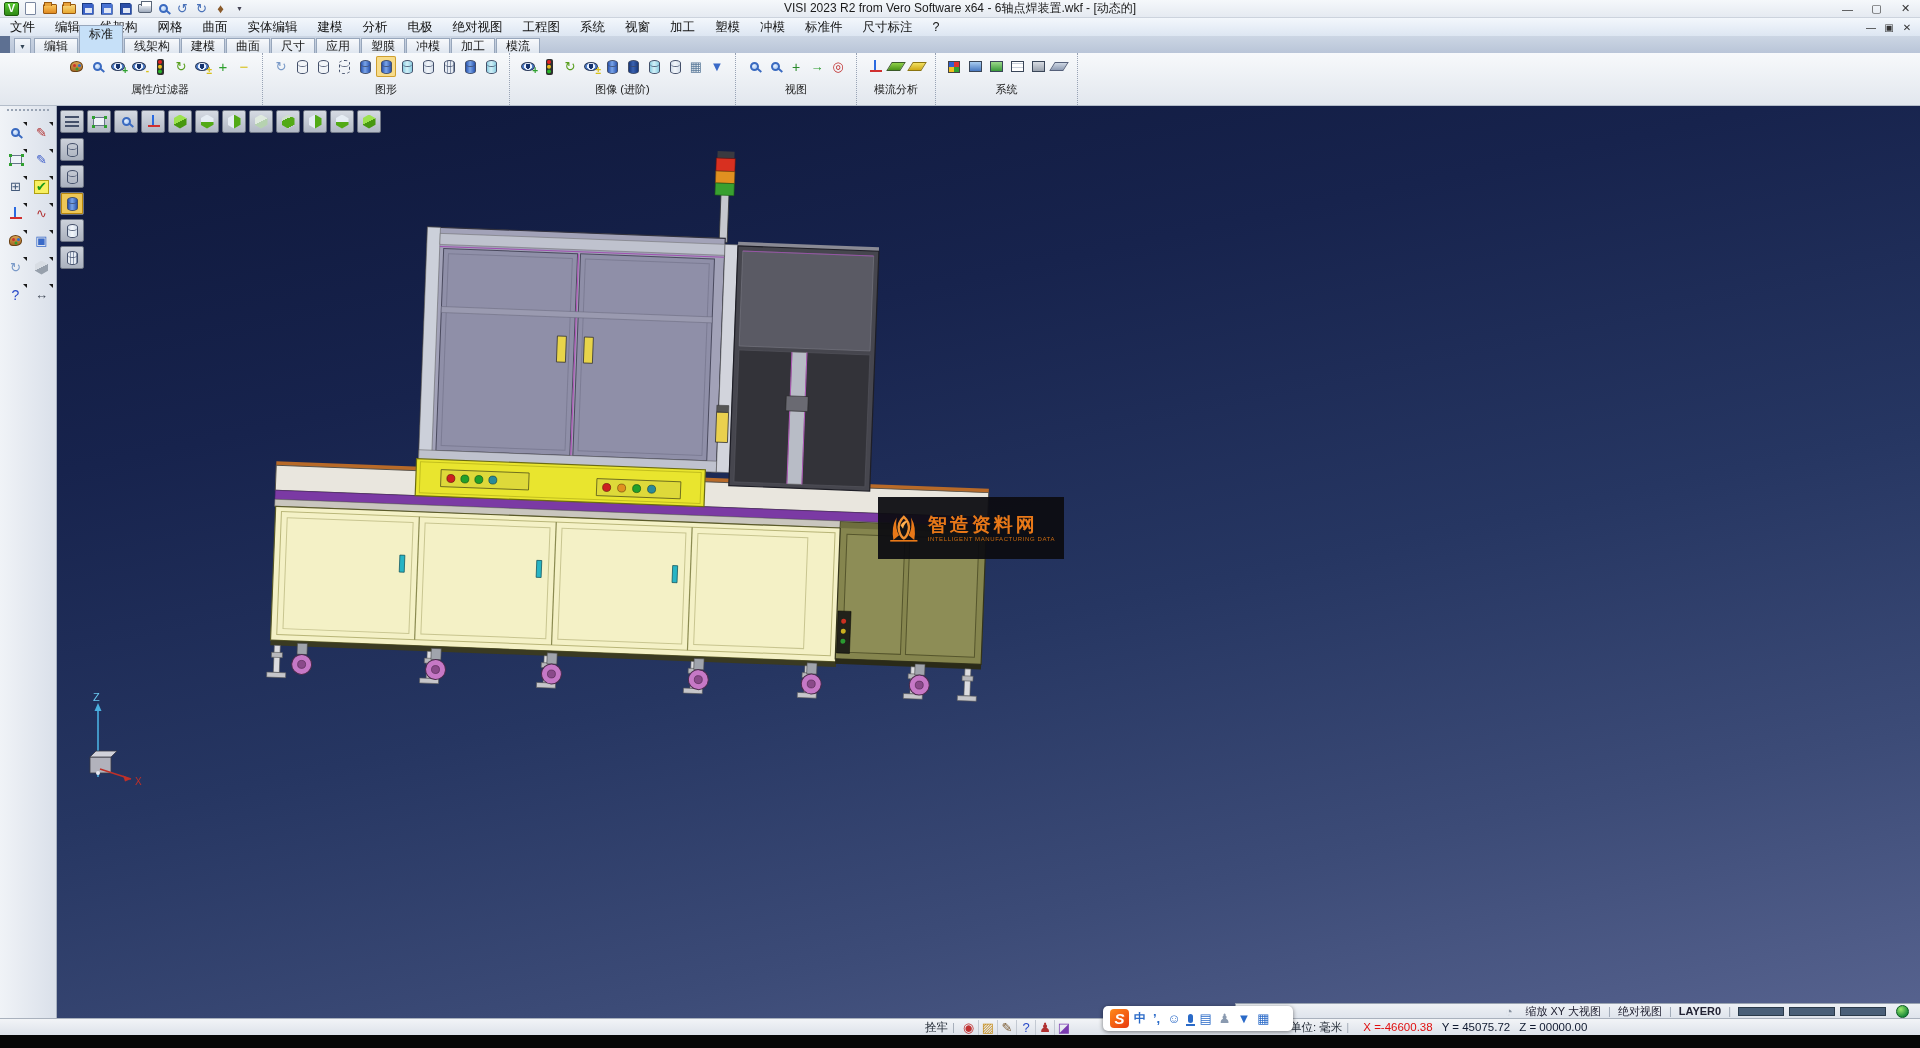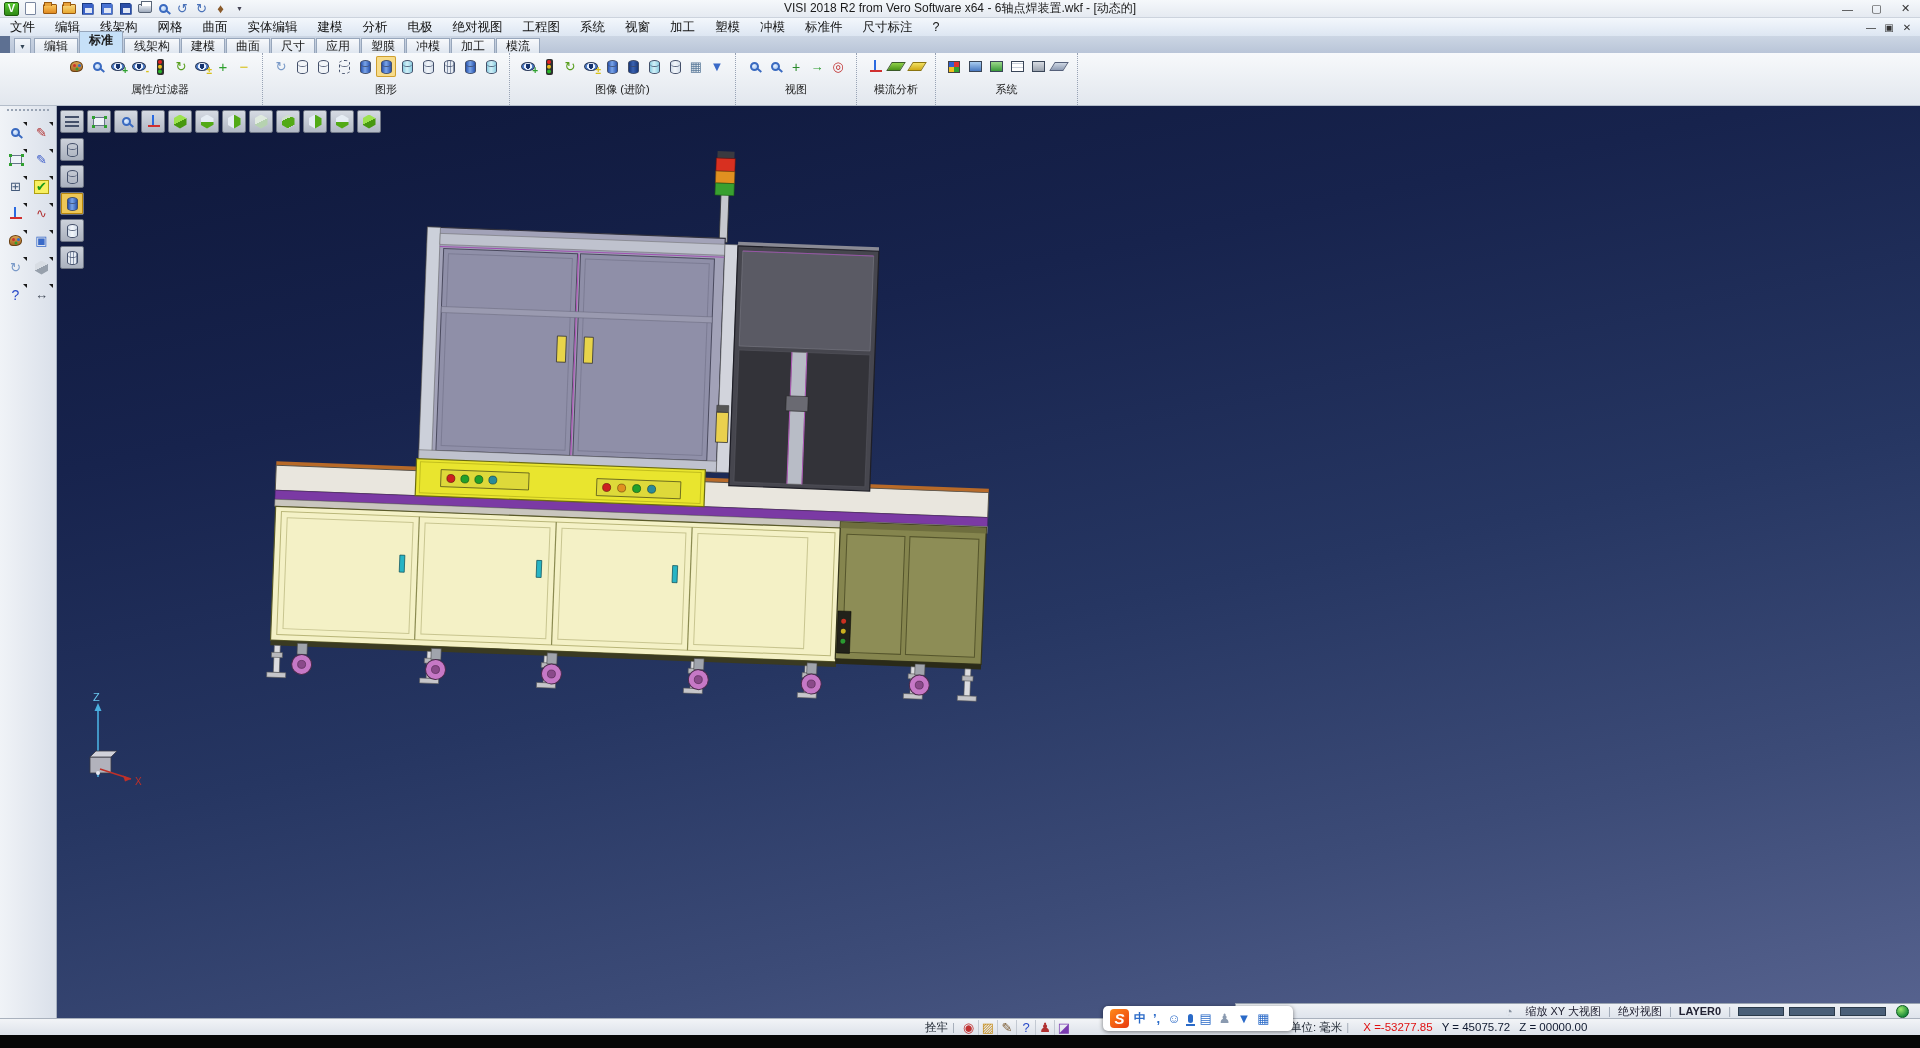--- a/index.html
+++ b/index.html
@@ -20,21 +20,21 @@
 .menu-item{padding:0 10px;display:flex;align-items:center;color:#111}
 .mdi{margin-left:auto;display:flex;padding-right:4px}
 .mdi .wbtn{width:18px;height:15px;font-size:10px}
 
 
 .tabrow{position:absolute;top:36px;left:0;right:0;height:17px;background:linear-gradient(#ccd6e4,#b9c5d8);display:flex;align-items:flex-end;z-index:7}
 .panel-grip{width:10px;height:17px;background:#5d7092;margin-right:4px}
 .tab-dd{width:17px;height:15px;display:flex;align-items:center;justify-content:center;font-size:7px;color:#345;background:linear-gradient(#f3f6fa,#dee5ef);border:1px solid #97a6bb;border-bottom:none;margin-right:3px}
 .tabs{display:flex;align-items:flex-end}
 .tab{padding:0 9px;height:15px;line-height:15px;font-size:12px;background:linear-gradient(#f7f9fc,#e0e7f0);border:1px solid #97a6bb;border-bottom:none;margin-right:1px;color:#1a1a1a;white-space:nowrap}
-.tab[data-active="true"]{background:#c6e0f8;font-weight:bold;height:22px;line-height:16px}
+.tab[data-active="true"]{background:#c6e0f8;font-weight:normal;height:28px;line-height:16px}
 
 
 .toolbar{position:absolute;top:53px;left:0;right:0;height:53px;background:linear-gradient(#f7f9fb,#e2e7ee);border-bottom:1px solid #b4bdca;display:flex;padding-left:58px;z-index:6}
 .tgroup{display:flex;flex-direction:column;align-items:center;padding:3px 8px 0;border-right:1px dotted #98a3b5}
 .tgroup-icons{display:flex;gap:1px}
 .tbtn{width:20px;height:21px;display:flex;align-items:center;justify-content:center;border-radius:2px;position:relative}
 .tbtn[data-active="true"]{background:#f7dc8a;box-shadow:inset 0 0 0 1px #cf9f2f}
 .tgroup-label{margin-top:5px;font-size:11px;color:#1a1a1a;white-space:nowrap}
 
 
@@ -186,21 +186,21 @@
         <span class="tbtn">
           <i class="ic" style="color: rgb(74, 114, 184);">↻</i>
         </span>
         <span class="tbtn">
           <i class="ic" style="color: rgb(138, 90, 42);">♦</i>
         </span>
         <span class="tbtn">
           <i class="ic" style="color: rgb(68, 68, 85); font-size: 7px;">▼</i>
         </span>
     </div>
-    <div class="title-text">VISI 2018 R2 from Vero Software x64 - 6轴点焊装置.wkf - [动态的]</div>
+    <div class="title-text">VISI 2023 R2 from Vero Software x64 - 6轴点焊装置.wkf - [动态的]</div>
     <div class="win-controls">
       <span class="wbtn">—</span>
         <span class="wbtn">▢</span>
         <span class="wbtn">✕</span>
     </div>
   </div>
 
   <div class="menubar">
     <div class="menu-items">
       <span class="menu-item">文件</span>
@@ -681,20 +681,33 @@
           <i class="ic i-cyl c-blue"></i>
         </span>
         <span class="vbtn" data-active="false">
           <i class="ic i-cyl c-pale"></i>
         </span>
         <span class="vbtn" data-active="false">
           <i class="ic i-cyl c-hatch"></i>
         </span>
     </div>
 
+    <div class="watermark">
+      <svg width="42" height="42" viewBox="0 0 42 42">
+        <path d="M8 36 Q5 20 12 8 Q10 22 15 30 Z" fill="#e87818"></path>
+        <path d="M34 36 Q37 20 30 8 Q32 22 27 30 Z" fill="#e87818"></path>
+        <path d="M21 7 Q13 14 15 24 Q17 32 21 34 Q25 32 27 24 Q29 14 21 7 Z" fill="none" stroke="#f09030" stroke-width="3"></path>
+        <path d="M17 18 Q21 10 27 13 Q22 14 20 22 Z" fill="#ffb050"></path>
+        <path d="M4 37 L38 37" stroke="#e87818" stroke-width="2"></path>
+      </svg>
+      <div class="wm-texts">
+        <div class="wm-title">智造资料网</div>
+        <div class="wm-sub">INTELLIGENT MANUFACTURING DATA</div>
+      </div>
+    </div>
 
     <svg class="axis-triad" viewBox="0 0 70 100">
       <text x="6" y="12" fill="#6ac8f0" font-size="11">Z</text>
       <polygon points="11,14 7.5,22 14.5,22" fill="#4ab0e0"></polygon>
       <line x1="11" y1="20" x2="11" y2="88" stroke="#4ab0e0" stroke-width="1.6"></line>
       <g>
         <rect x="3" y="68" width="21" height="16" fill="#b2b2bc" stroke="#3a3a44" stroke-width="0.8"></rect>
         <polygon points="3,68 9,62 30,62 24,68" fill="#d2d2da" stroke="#3a3a44" stroke-width="0.8"></polygon>
       </g>
       <line x1="13" y1="80" x2="44" y2="90" stroke="#c03028" stroke-width="1.6"></line>
@@ -745,21 +758,21 @@
         <span class="sbicon">
           <i class="ic" style="color: rgb(176, 48, 48);">♟</i>
         </span>
         <span class="sbicon">
           <i class="ic" style="color: rgb(122, 58, 176);">◪</i>
         </span>
     </span>
     <span class="sb-scale">E3: 1.00 P3: 1.00</span>
     <span class="sb-units">单位: 毫米</span>
     <span class="sb-sep">|</span>
-    <span class="coord-x">X =-53277.85</span>
+    <span class="coord-x">X =-46600.38</span>
     <span class="coord-y">Y = 45075.72</span>
     <span class="coord-z">Z = 00000.00</span>
   </div>
 
   <div class="sogou">
     <span class="sg-logo">S</span>
     <span style="display:flex;gap:7px;align-items:center">
       <span class="sg-item">中</span>
         <span class="sg-item">
           <i class="ic" style="color: rgb(42, 106, 200);">’,</i>

